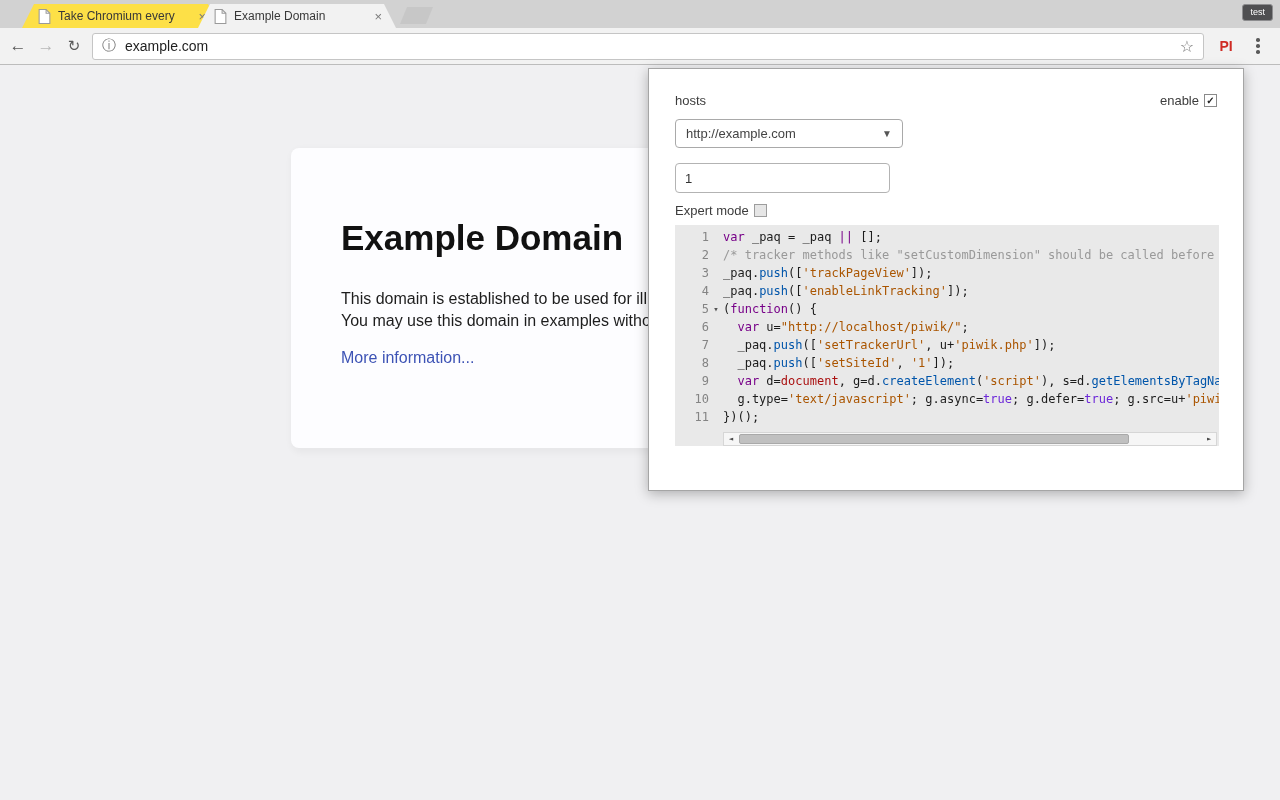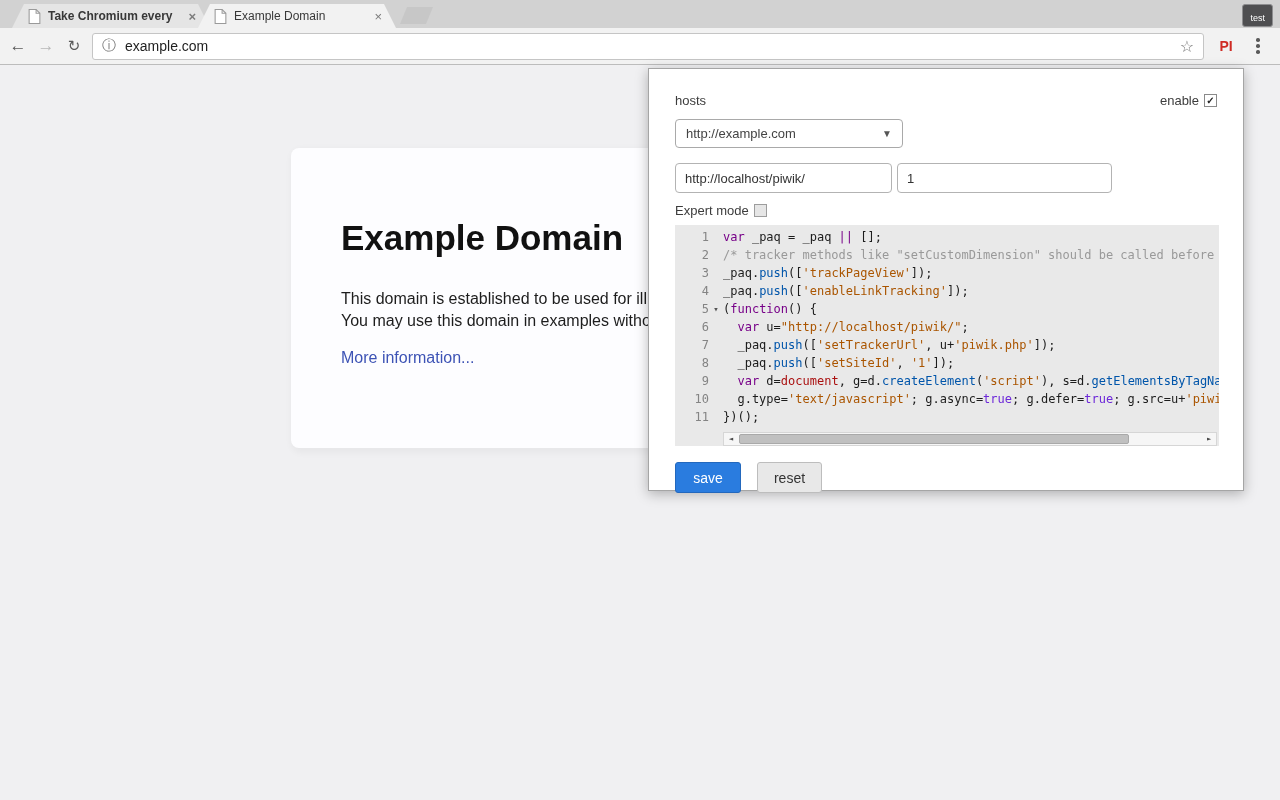--- a/index.html
+++ b/index.html
@@ -3,29 +3,29 @@
 <meta charset="utf-8">
 <style>
   * { box-sizing: border-box; margin: 0; padding: 0; }
   html,body { width:1280px; height:800px; overflow:hidden; }
   body { font-family:"Liberation Sans", sans-serif; background:#fff; position:relative; }
 
   
   .tabstrip { position:absolute; top:0; left:0; right:0; height:28px; background:#d2d2d2; }
   .tab { position:absolute; top:4px; height:24px; display:flex; align-items:center;
          padding:0 14px 0 16px; clip-path:polygon(12px 0, calc(100% - 12px) 0, 100% 100%, 0 100%); }
-  .tab.inactive { left:12px; width:198px; background:#e5e5e5;font-weight:bold; }
+  .tab.inactive { left:22px; width:198px; background:#fde047; }
   .tab.active   { left:198px; width:198px; background:#f2f2f2; z-index:3; }
   .tab .favicon { flex:none; width:13px; height:15px; margin-right:7px; }
   .tab-title { flex:1; font-size:12px; color:#383838; white-space:nowrap; overflow:hidden; }
   .tab-close { flex:none; margin-left:6px; color:#7b7b7b; font-size:13px; line-height:13px; cursor:default; }
   .newtab { position:absolute; left:400px; top:7px; width:33px; height:17px; background:#c7c7c7;
             clip-path:polygon(7px 0, 100% 0, calc(100% - 7px) 100%, 0 100%); }
   .test-badge { position:absolute; right:7px; top:4px; background:#4f4f51; border:1px solid #8d8d8f;
-                color:#fff; font-size:9px; padding:8px 7px 3px; border-radius:3px; }
+                color:#fff; font-size:9px; padding:2px 7px 3px; border-radius:3px; }
 
   
   .toolbar { position:absolute; top:28px; left:0; right:0; height:37px; background:#f2f2f2;
              border-bottom:1px solid #bcbcbc; display:flex; align-items:center; padding:0 4px; }
   .nav-icon { width:28px; text-align:center; font-size:17px; color:#5a5a5a; flex:none; }
   .nav-icon.disabled { color:#b7b7b7; }
   .nav-icon.reload { font-size:15px; }
   .omnibox { flex:1; height:27px; margin:0 8px 0 4px; background:#fff; border:1px solid #c5c5c5;
              border-radius:3px; display:flex; align-items:center; padding:0 9px; }
   .info-icon { color:#757575; font-size:14px; margin-right:9px; flex:none; }
@@ -152,21 +152,20 @@
       </span>
     </span>
   </div>
 
   <div class="select">
     <span>http://example.com</span>
     <span class="caret">▼</span>
   </div>
 
   <div class="inputs-row">
-    <input class="tracker-input" value="http://localhost/piwik/" style="">
     <input class="siteid-input" value="1" style="">
   </div>
 
   <div class="row-expert">
     <span>Expert mode</span>
     <span class="checkbox unchecked"></span>
   </div>
 
   <div class="editor">
     <div id="code-lines">
@@ -184,17 +183,13 @@
       </div>
     <div class="hscroll">
       <span class="sb-arrow">◄</span>
       <div class="sb-track">
         <div class="sb-thumb"></div>
       </div>
       <span class="sb-arrow">►</span>
     </div>
   </div>
 
-  <div class="btn-row">
-    <button class="btn save">save</button>
-    <button class="btn reset">reset</button>
-  </div>
 </div>
 
 </body></html>

